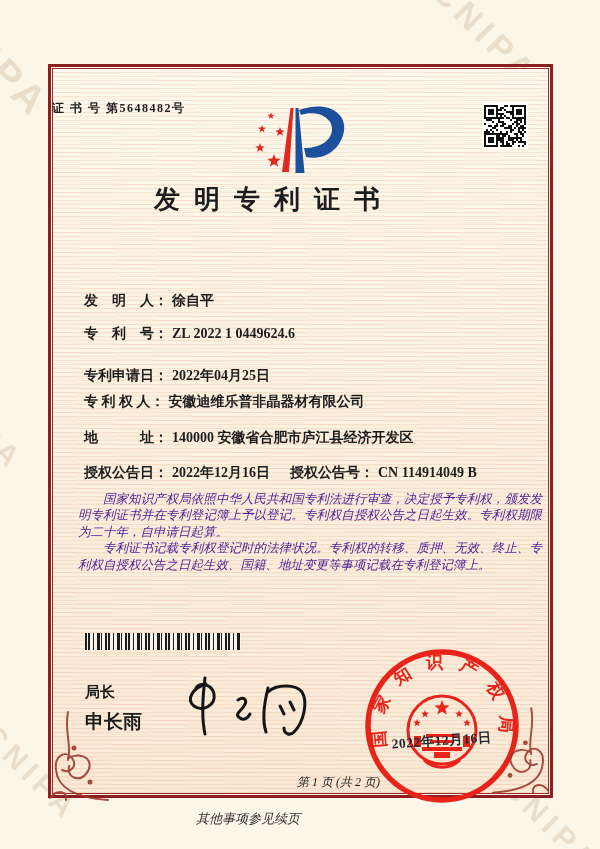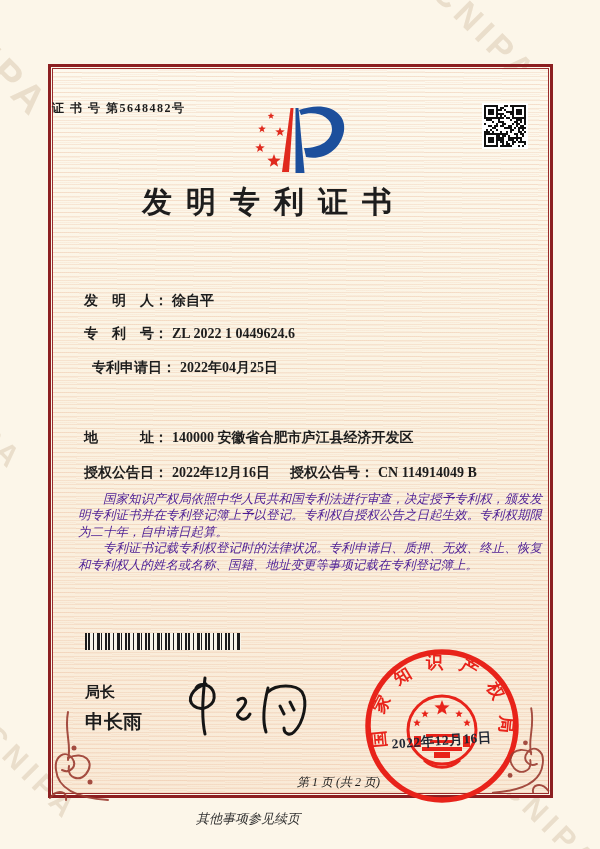--- a/index.html
+++ b/index.html
@@ -23,21 +23,21 @@
       repeating-linear-gradient(0deg, rgba(226,158,118,0.20) 0px, rgba(226,158,118,0.20) 1px, transparent 1px, transparent 4px),
       repeating-linear-gradient(1.5deg, rgba(226,158,118,0.10) 0px, rgba(226,158,118,0.10) 1px, transparent 1px, transparent 5px),
       linear-gradient(180deg,#fdf9ee 0%,#fbf3e3 40%,#f9ead7 100%);
   }
   .layer{position:absolute;inset:0;z-index:3;}
   .cert-number{position:absolute;left:52px;top:100px;font-size:12px;letter-spacing:1.5px;font-weight:bold;}
   .logo{position:absolute;left:252px;top:100px;}
   .qr{position:absolute;left:482px;top:103px;}
   .title{
     position:absolute;left:48px;top:182px;width:438px;text-align:center;
-    font-size:30px;font-weight:bold;letter-spacing:14px;padding-left:14px;box-sizing:border-box;
+    font-size:26px;font-weight:bold;letter-spacing:14px;padding-left:14px;box-sizing:border-box;
   }
   .field-row{position:absolute;left:84px;font-size:14px;font-weight:bold;white-space:nowrap;}
   .field-row .lbl{margin-right:4px;}
   .body-text{
     position:absolute;left:78px;top:491px;width:464px;font-size:12.5px;line-height:16.4px;
     font-style:italic;text-align:justify;color:#4c1d95;
   }
   .body-text p{margin:0;text-indent:2em;}
   .barcode{
     position:absolute;left:85px;top:633px;width:156px;height:17px;
@@ -253,38 +253,41 @@
     </svg>
 
     <div class="title">发明专利证书</div>
 
     <div class="field-row" style="top:292px;">
       <span class="lbl">发　明　人：</span><span>徐自平</span>
     </div>
     <div class="field-row" style="top:325px;">
       <span class="lbl">专　利　号：</span><span>ZL 2022 1 0449624.6</span>
     </div>
-    <div class="field-row" style="top:359px;margin-left:8px;">
+    <div class="field-row" style="top:367px;">
       <span class="lbl">专利申请日：</span><span>2022年04月25日</span>
+    </div>
+    <div class="field-row" style="top:393px;">
+      <span class="lbl">专 利 权 人：</span><span>安徽迪维乐普非晶器材有限公司</span>
     </div>
     <div class="field-row" style="top:429px;">
       <span class="lbl">地　　　址：</span><span>140000 安徽省合肥市庐江县经济开发区</span>
     </div>
     <div class="field-row" style="top:464px;left:0;width:600px;">
       <span style="position:absolute;left:84px;">
         <span class="lbl">授权公告日：</span><span>2022年12月16日</span>
       </span>
       <span style="position:absolute;left:290px;">
         <span class="lbl">授权公告号：</span><span>CN 114914049 B</span>
       </span>
     </div>
 
     <div class="body-text">
       <p>国家知识产权局依照中华人民共和国专利法进行审查，决定授予专利权，颁发发明专利证书并在专利登记簿上予以登记。专利权自授权公告之日起生效。专利权期限为二十年，自申请日起算。</p>
-      <p>专利证书记载专利权登记时的法律状况。专利申请日、质押、无效、终止、恢复和专利权人的姓名或名称、国籍、地址变更等事项记载在专利登记簿上。</p>
+      <p>专利证书记载专利权登记时的法律状况。专利权的转移、质押、无效、终止、专利权自授权公告之日起生效、国籍、地址变更等事项记载在专利登记簿上。</p>
     </div>
 
     <div class="barcode"></div>
 
     <div class="director-label">局长</div>
     <div class="director-name">申长雨</div>
 
     <svg class="signature" width="150" height="75" viewBox="0 0 150 75">
       <g fill="none" stroke="#151515" stroke-width="3" stroke-linecap="round" stroke-linejoin="round">
         <path d="M34,14 C20,18 14,30 22,36 C30,42 44,36 42,24 C40,14 28,12 24,18"></path>

